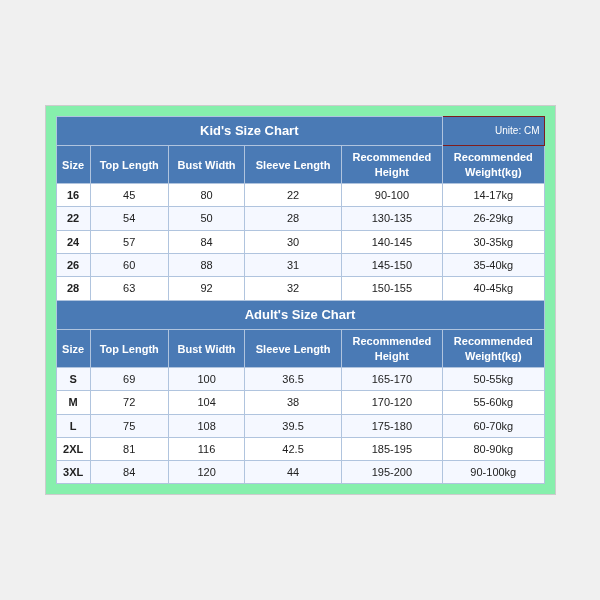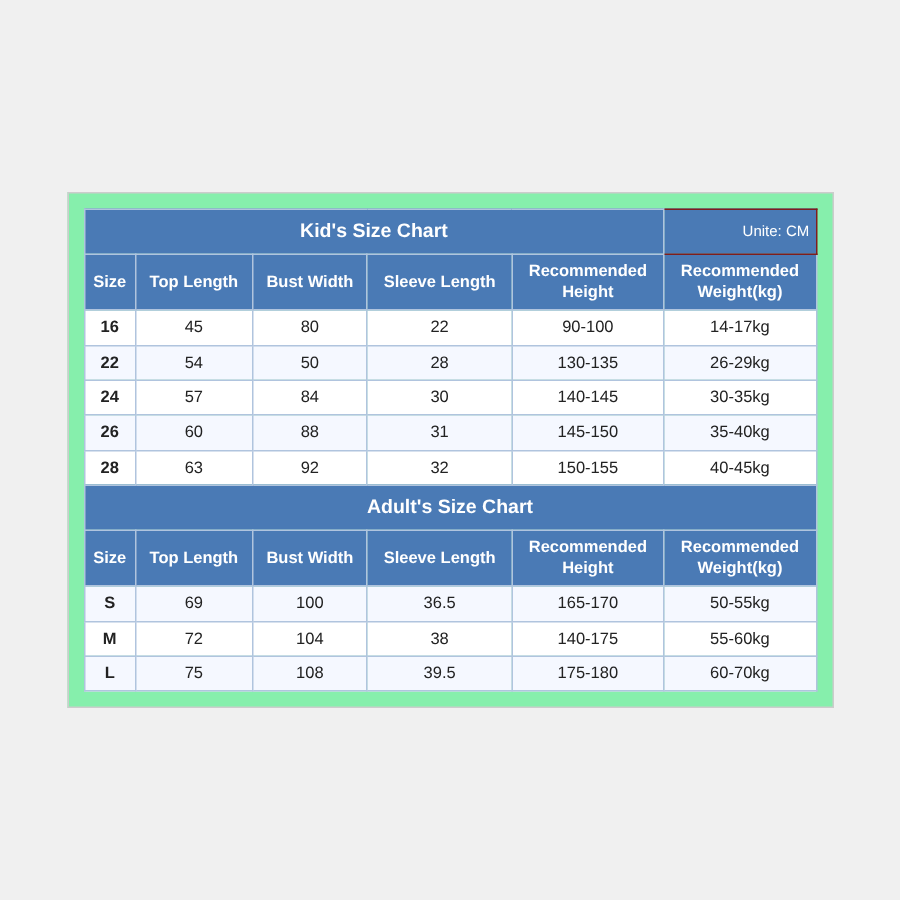--- a/index.html
+++ b/index.html
@@ -131,27 +131,43 @@
       <td>100</td>
       <td>36.5</td>
       <td>165-170</td>
       <td>50-55kg</td>
     </tr>
     <tr class="data-row">
       <td class="size-col">M</td>
       <td>72</td>
       <td>104</td>
       <td>38</td>
-      <td>140-175</td>
+      <td>170-120</td>
       <td>55-60kg</td>
     </tr>
     <tr class="data-row">
       <td class="size-col">L</td>
       <td>75</td>
       <td>108</td>
       <td>39.5</td>
       <td>175-180</td>
       <td>60-70kg</td>
     </tr>
+    <tr class="data-row">
+      <td class="size-col">2XL</td>
+      <td>81</td>
+      <td>116</td>
+      <td>42.5</td>
+      <td>185-195</td>
+      <td>80-90kg</td>
+    </tr>
+    <tr class="data-row">
+      <td class="size-col">3XL</td>
+      <td>84</td>
+      <td>120</td>
+      <td>44</td>
+      <td>195-200</td>
+      <td>90-100kg</td>
+    </tr>
 
   </tbody>
     </table>
 </div>
 
 </body></html>

